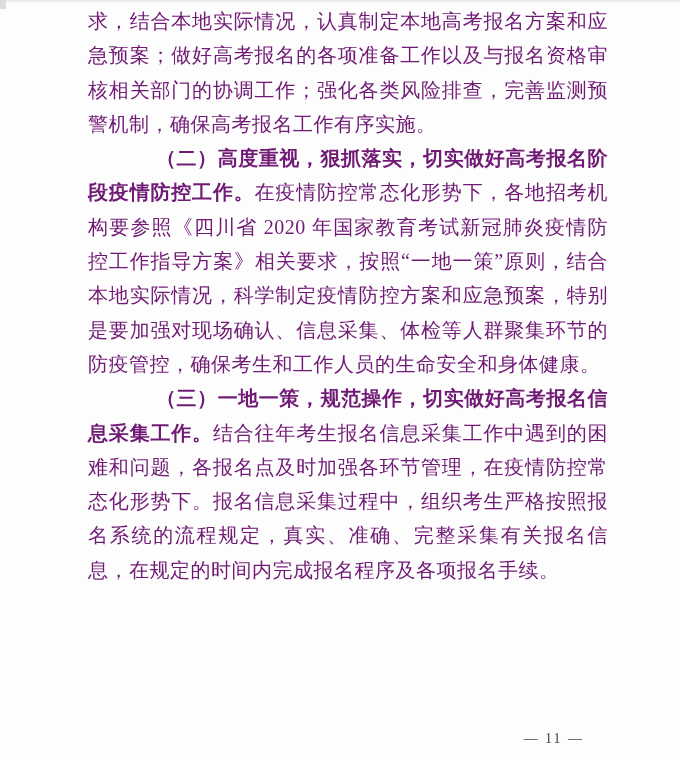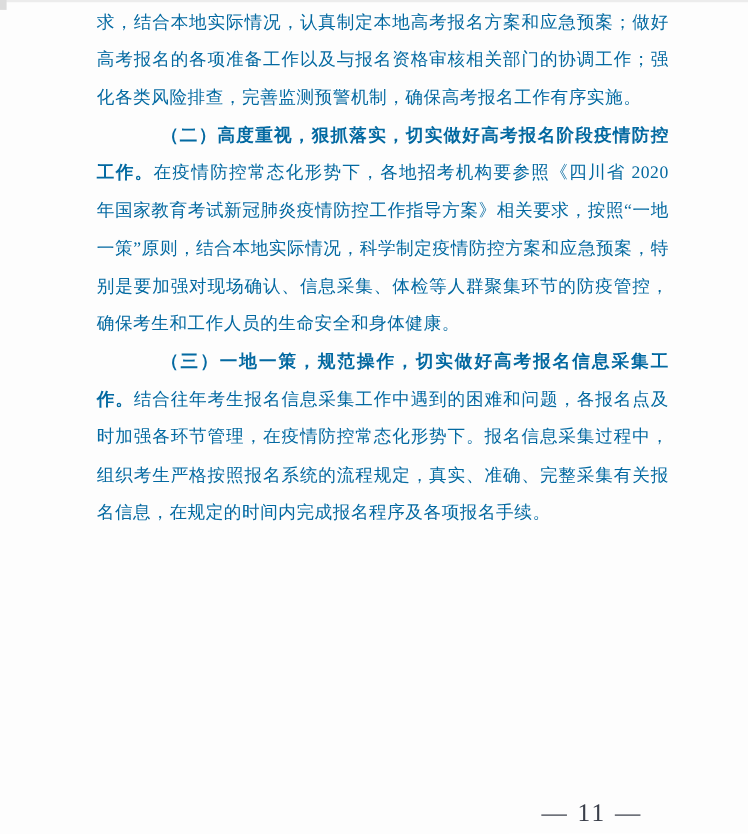--- a/index.html
+++ b/index.html
@@ -27,43 +27,43 @@
     position: absolute;
     top: 0; left: 0;
     width: 6px; height: 9px;
     background: #dcdcdc;
   }
   .content {
     position: absolute;
     top: 4px;
     left: 88px;
     width: 520px;
-    font-size: 16px;
+    font-size: 20px;
     line-height: 34.3px;
-    color: #0369a1;
+    color: #701a75;
     text-align: justify;
     text-justify: inter-ideograph;
     letter-spacing: 0.5px;
   }
   p.para {
     margin: 0;
     padding: 0;
   }
   p.para.indent {
     text-indent: 2.4em;
   }
   .seg-bold {
     font-weight: 700;
     margin-left: 20px;
   }
   .footer {
     position: absolute;
     bottom: 8px;
     right: 96px;
-    font-size: 23px;
+    font-size: 14px;
     line-height: 22px;
     color: #3a3f4a;
     letter-spacing: 2px;
     font-family: "Liberation Serif", "DejaVu Serif", serif;
   }
 </style>
 </head>
 <body>
 
 <div class="page">

